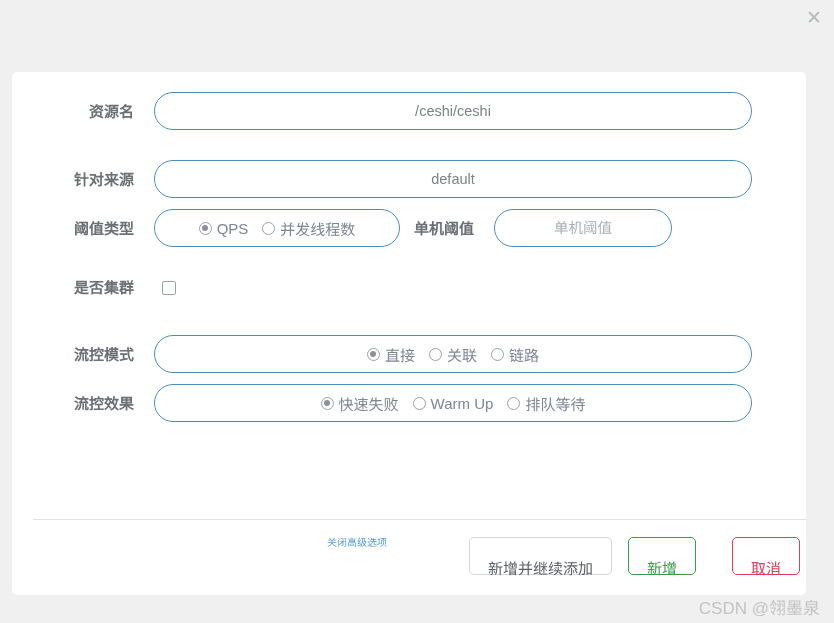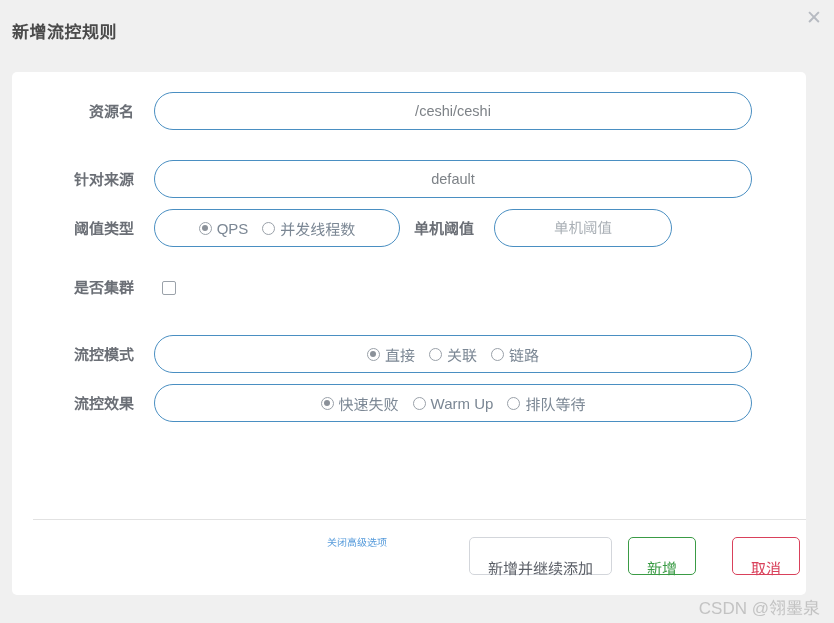--- a/index.html
+++ b/index.html
@@ -237,21 +237,20 @@
     color: #c3c3c3;
     white-space: nowrap;
   }
 </style>
 </head>
 <body>
 
 <div class="dialog">
 
   <div class="dialog-header">
-    <div class="dialog-title">新增流控规则</div>
     <div class="close-btn">✕</div>
   </div>
 
   <div class="dialog-body">
 
     <div class="form-row" style="top:20px;">
       <div class="form-label">资源名</div>
       <div class="field-wrap">
         <input class="txt-input input-wide" type="text" value="/ceshi/ceshi" style="">
       </div>

